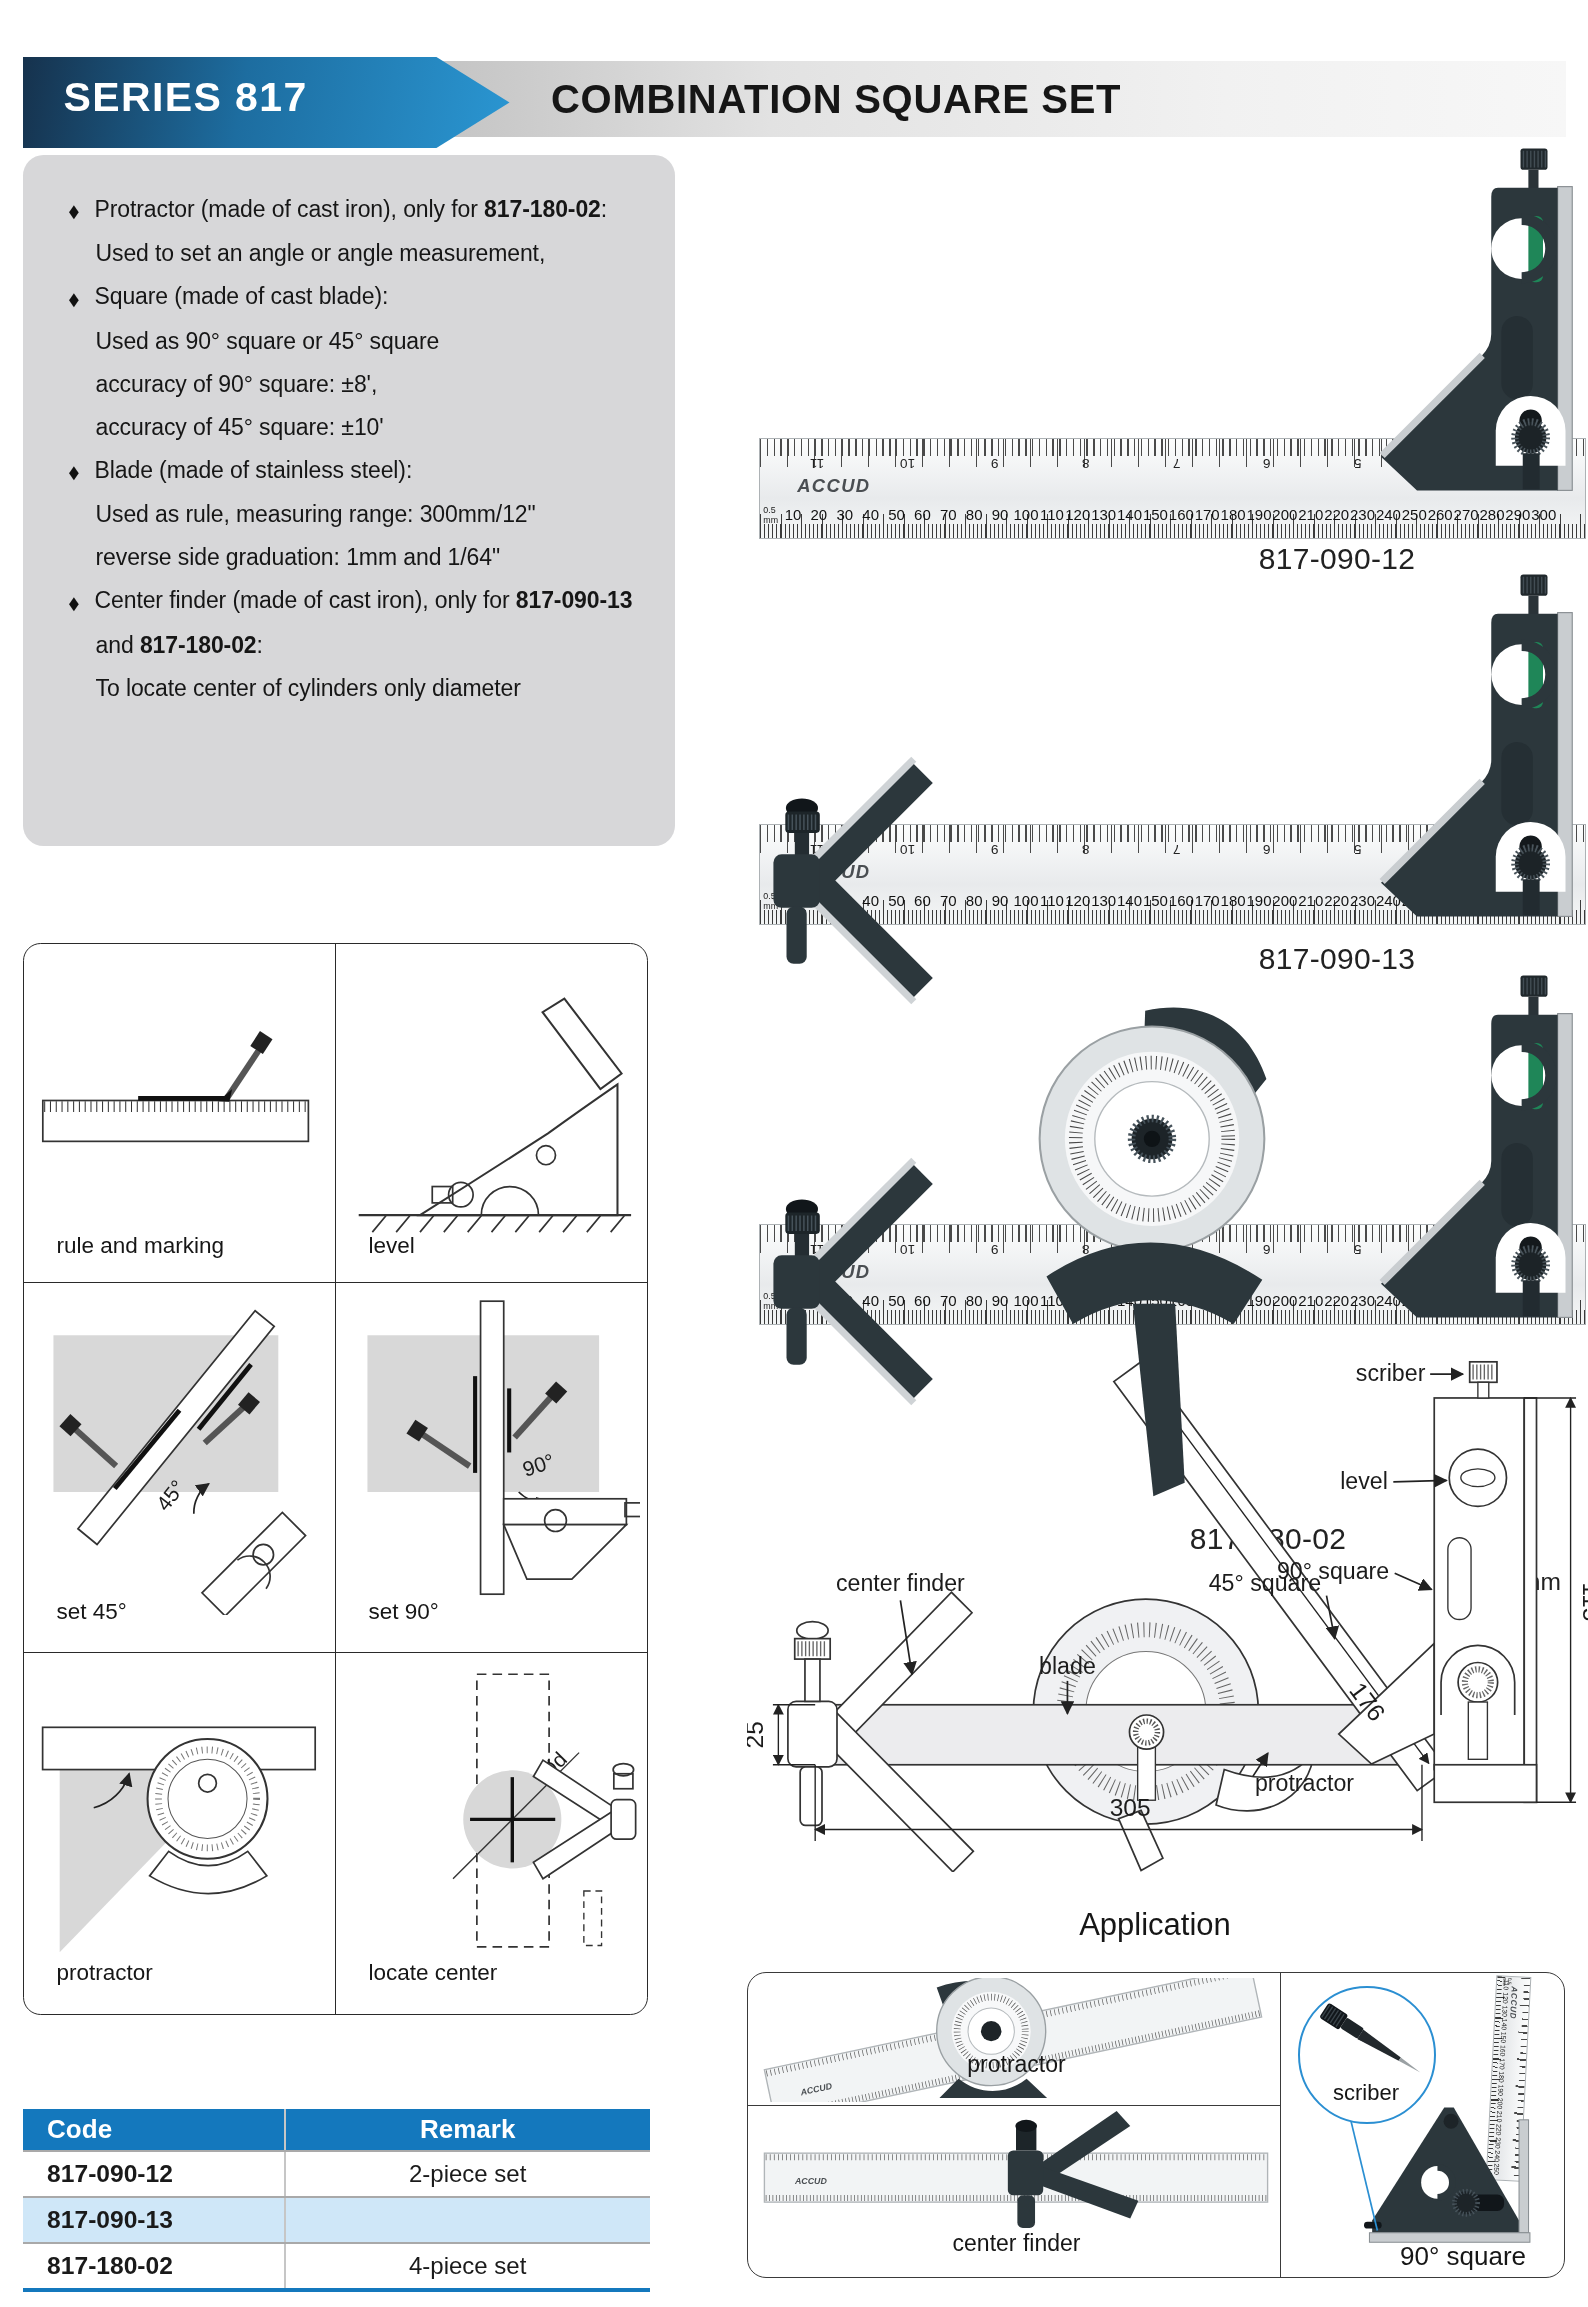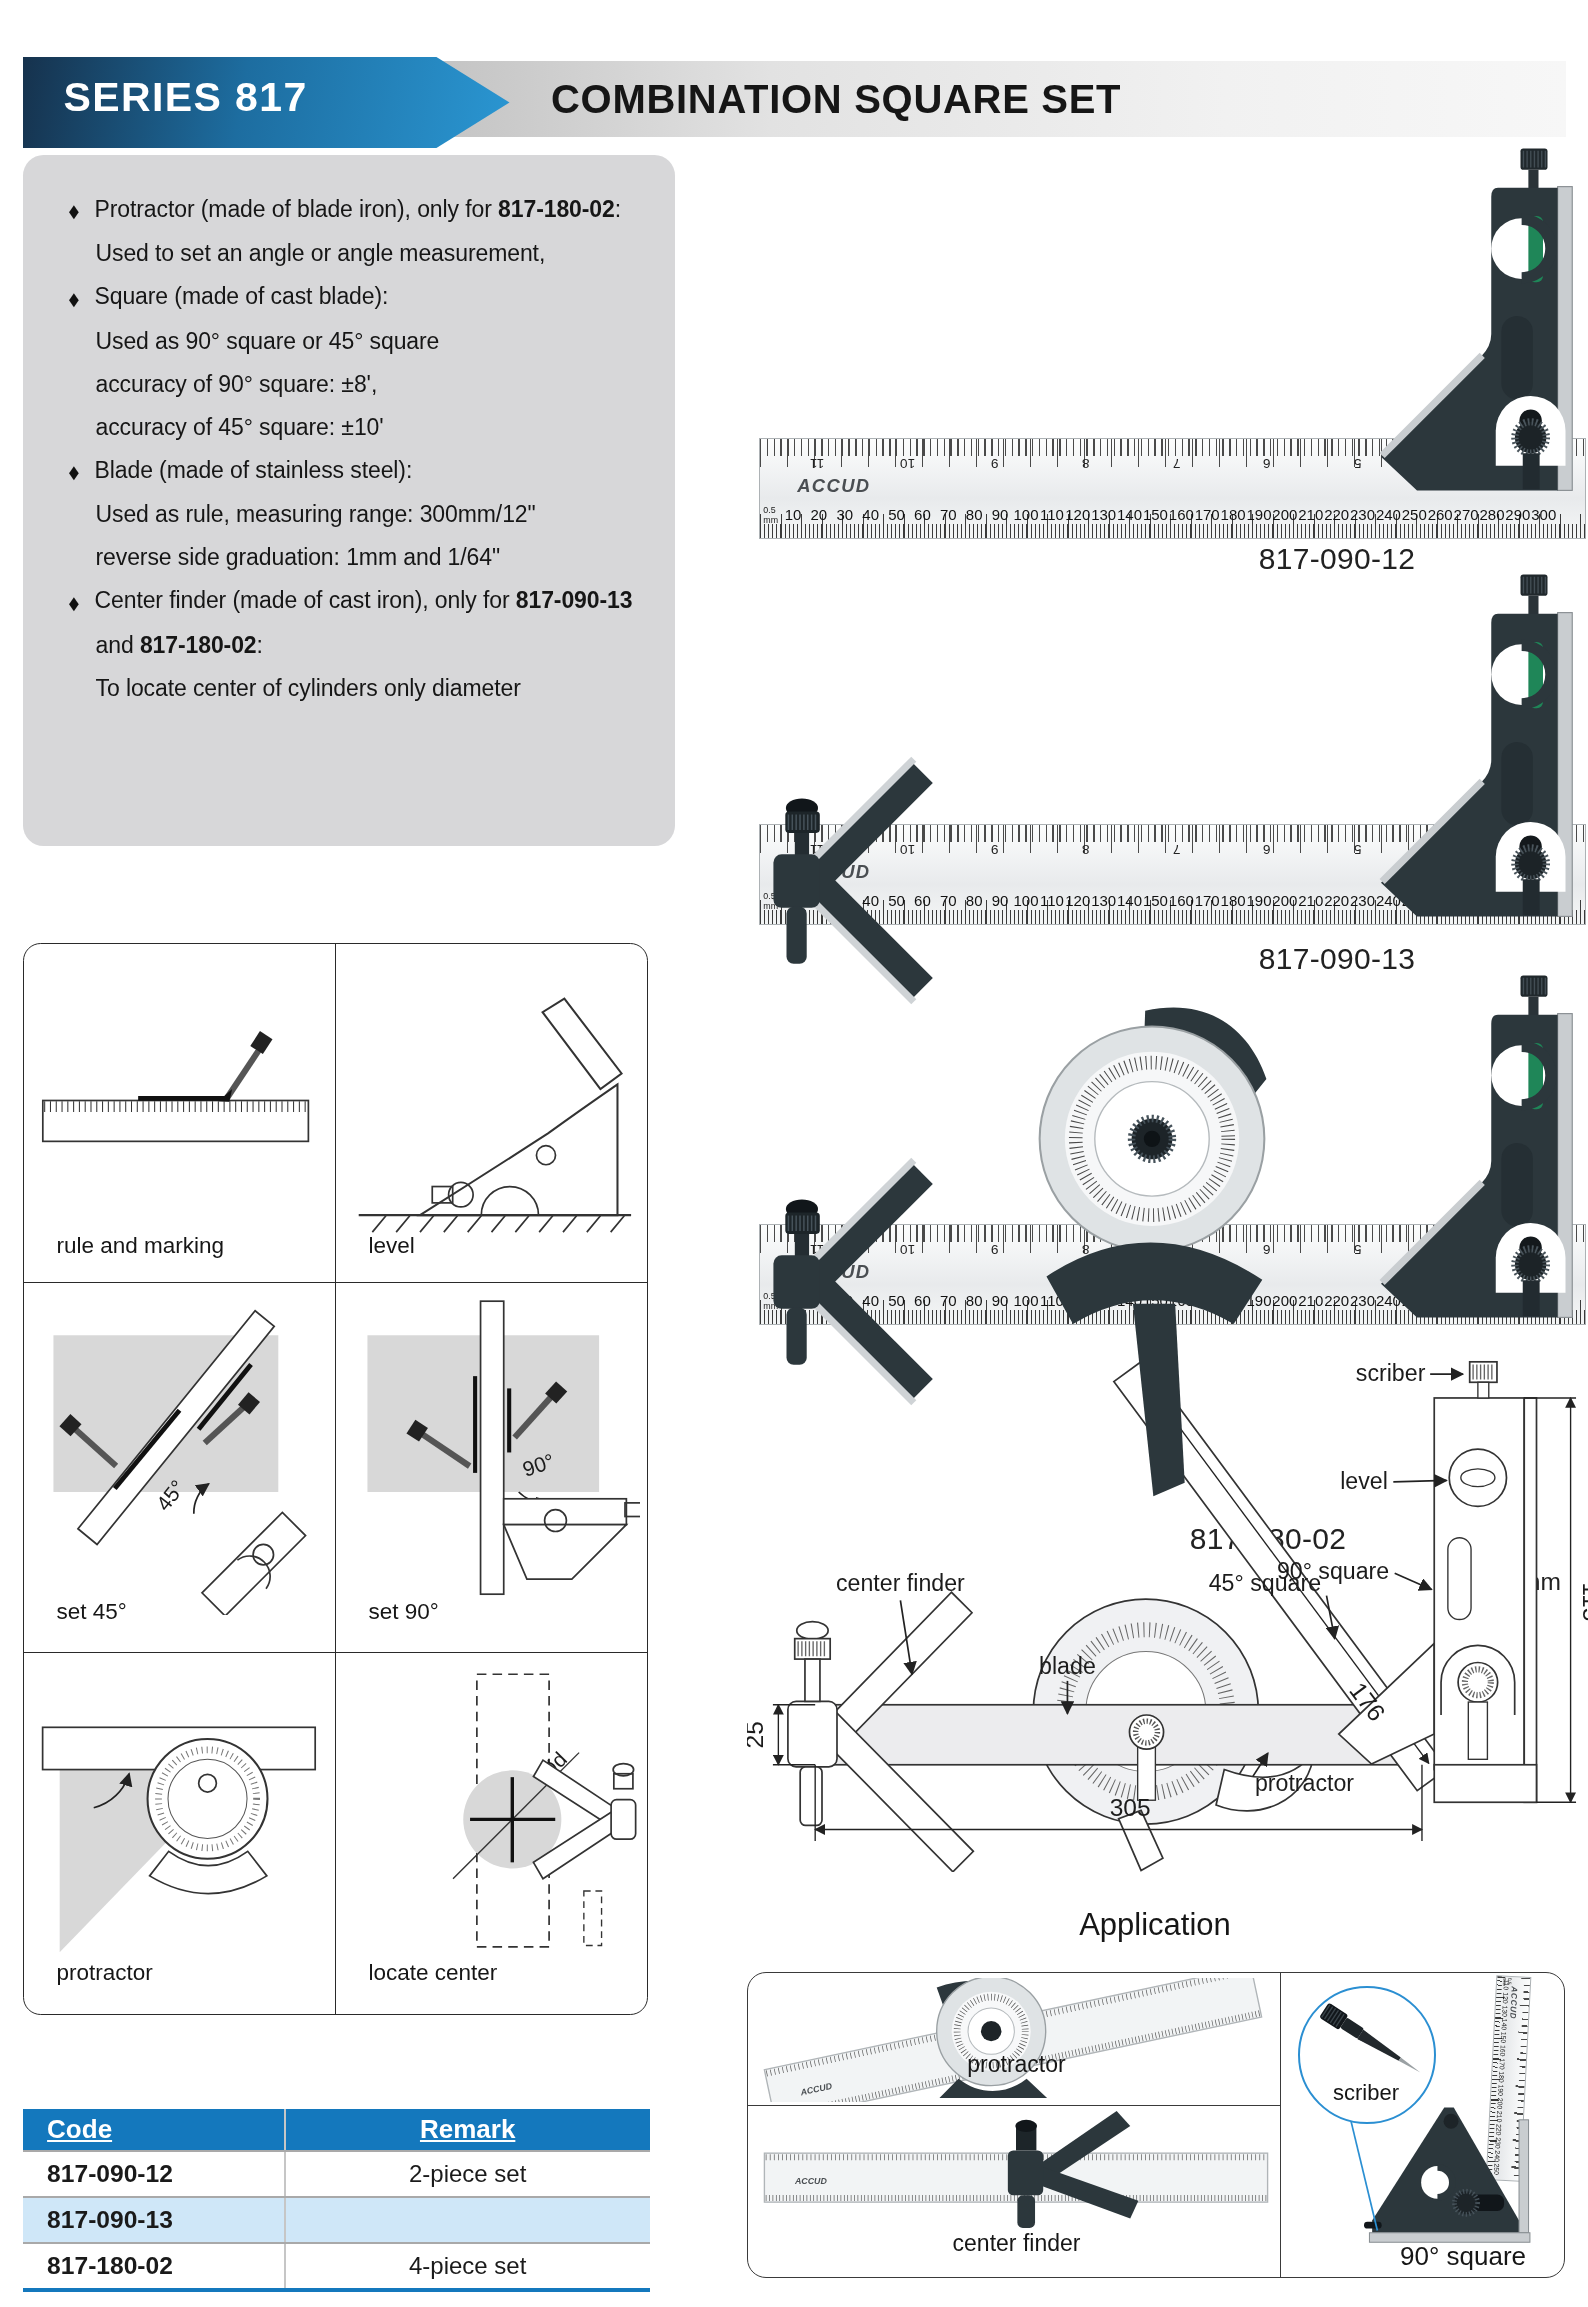--- a/index.html
+++ b/index.html
@@ -49,21 +49,21 @@
 
   
   .grid{left:22.5px;top:943px;width:625px;height:1072px;}
   .grid .frame{position:absolute;inset:0;border:1.4px solid #2a2a2a;border-radius:17.7px;}
   .grid .vdiv{position:absolute;left:312px;top:0;bottom:0;width:1.4px;background:#2a2a2a;}
   .grid .hdiv{position:absolute;left:0;right:0;height:1.4px;background:#2a2a2a;}
   .g-label{position:absolute;font-size:22.5px;color:#161616;}
 
   
   .ptable{left:22.5px;top:2109px;width:627px;border-bottom:4.8px solid var(--accent_blue);}
-  .t-head{display:flex;background:var(--accent_blue);color:#fff;font-weight:bold;height:41px;font-size:26px;text-decoration:underline;}
+  .t-head{display:flex;background:var(--accent_blue);color:#fff;font-weight:bold;height:41px;font-size:26px;}
   .t-row{display:flex;background:#fff;height:44px;font-size:24.6px;border-top:2px solid #a9a9a9;}
   .t-row.alt{background:var(--row_alt);}
   .t-c1{width:42%;display:flex;align-items:center;padding-left:24.6px;box-sizing:border-box;
         border-right:2px solid #c6c6c6;}
   .t-c2{flex:1;display:flex;align-items:center;justify-content:center;}
   .t-row .t-c1{font-weight:bold;}
   .t-row .t-c2{font-size:24px;}
 
   
   .app-title{font-size:31px;text-align:center;color:#161616;}
@@ -139,21 +139,21 @@
 
   <div class="abs title-strip">
     <h1>COMBINATION SQUARE SET</h1>
   </div>
   <div class="abs banner">
     <span>SERIES 817</span>
   </div>
 
   <div class="abs info-box">
     <div>
-        <div class="b-line"><span class="diamond">◆</span><span class="">Protractor (made of blade iron), only for </span><span class="bold">817-180-02</span><span class="">:</span></div>
+        <div class="b-line"><span class="diamond">◆</span><span class="">Protractor (made of cast iron), only for </span><span class="bold">817-180-02</span><span class="">:</span></div>
         <div class="b-line cont"><span class="">Used to set an angle or angle measurement,</span></div>
         <div class="b-line"><span class="diamond">◆</span><span class="">Square (made of cast blade):</span></div>
         <div class="b-line cont"><span class="">Used as 90° square or 45° square</span></div>
         <div class="b-line cont"><span class="">accuracy of 90° square: ±8',</span></div>
         <div class="b-line cont"><span class="">accuracy of 45° square: ±10'</span></div>
         <div class="b-line"><span class="diamond">◆</span><span class="">Blade (made of stainless steel):</span></div>
         <div class="b-line cont"><span class="">Used as rule, measuring range: 300mm/12"</span></div>
         <div class="b-line cont"><span class="">reverse side graduation: 1mm and 1/64"</span></div>
         <div class="b-line"><span class="diamond">◆</span><span class="">Center finder (made of cast iron), only for </span><span class="bold">817-090-13</span></div>
         <div class="b-line cont"><span class="">and </span><span class="bold">817-180-02</span><span class="">:</span></div>

